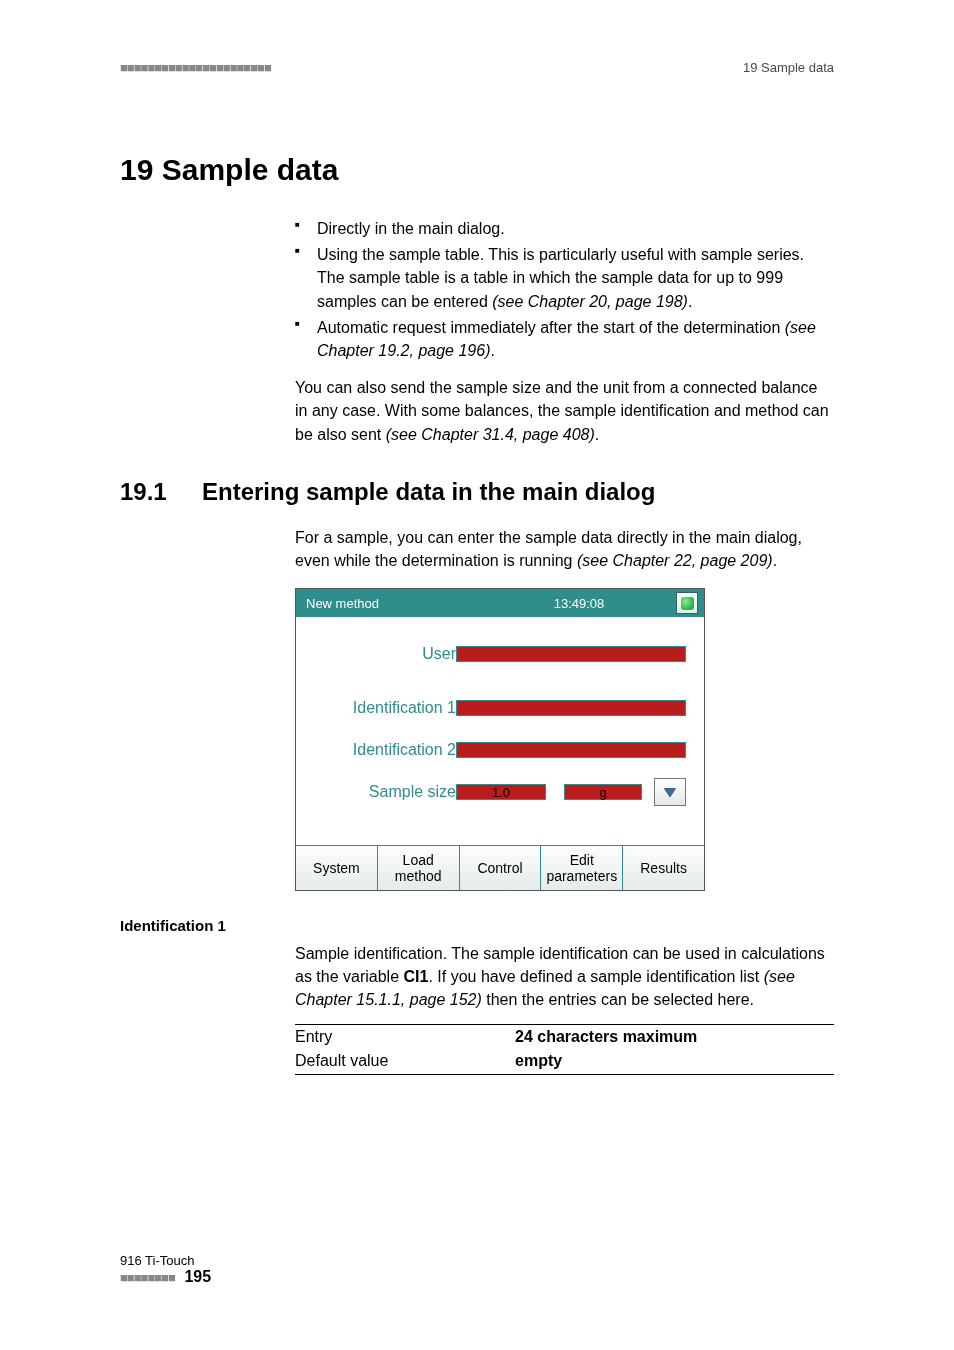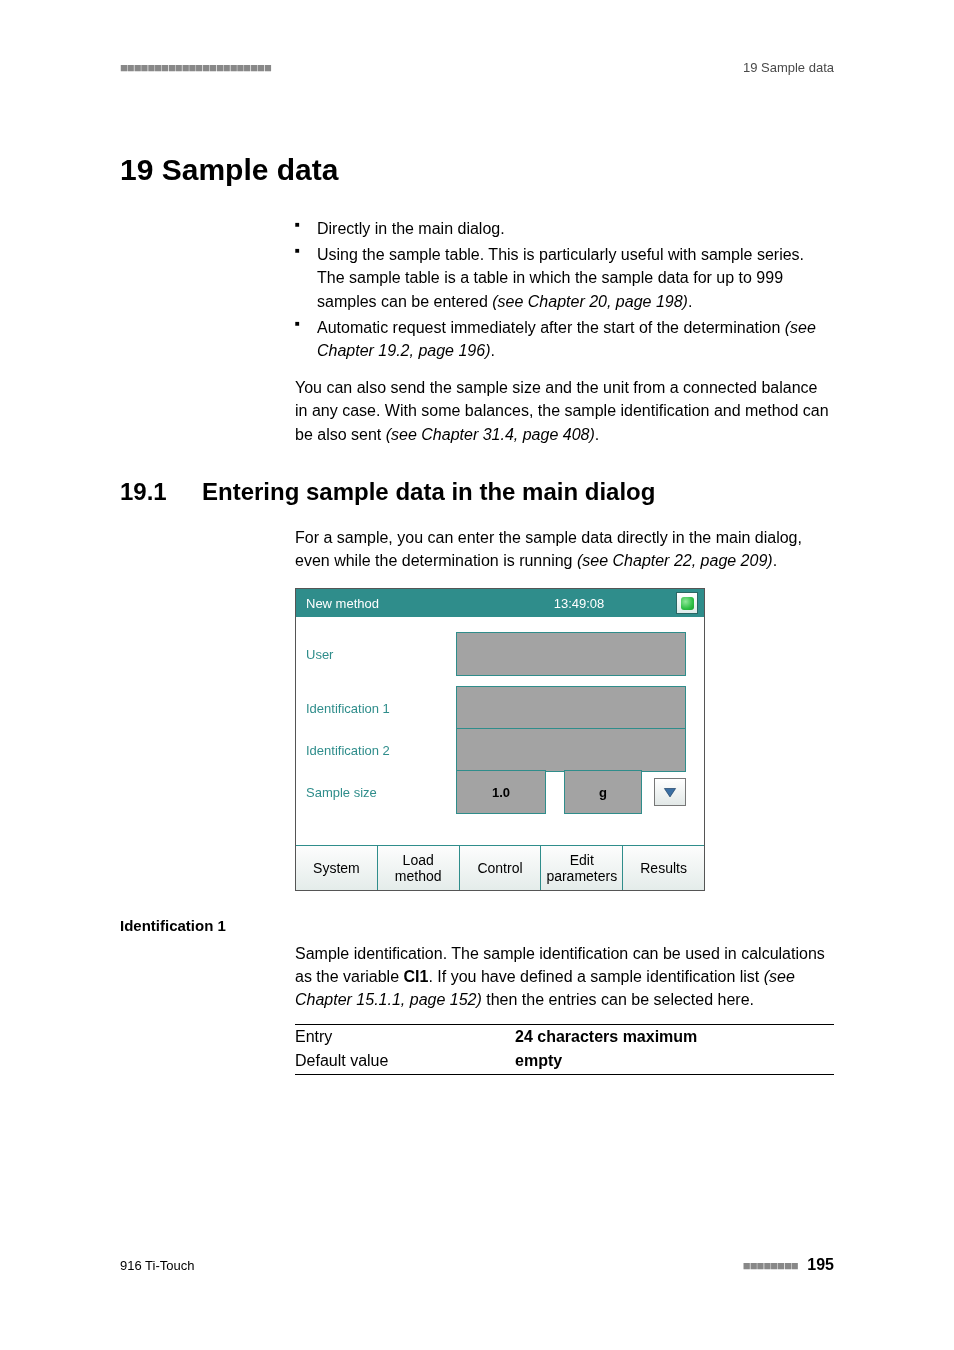--- a/index.html
+++ b/index.html
@@ -104,28 +104,28 @@
     padding: 22px 10px 26px 10px;
   }
   .drow {
     display:flex;
     align-items:center;
     margin-bottom: 12px;
     height: 30px;
   }
   .drow .lab {
     width: 150px;
+    text-align: right;
     color: #2f8d8b;
-    font-size: 13px;
+    font-size: 16px;
   }
   .dinput {
-    height: 44px;
+    height: 16px;
     border: 1px solid #2f8d8b;
-    background: #a3a3a3;
-    font-weight: bold;
+    background: #b91c1c;
   }
   .drow.user .dinput { width: 230px; }
   .drow.id .dinput { width: 230px; }
   .drow.size .dinput.val { width: 90px; text-align:center; font-size:13px; display:flex; align-items:center; justify-content:center; color:#000; }
   .drow.size .dinput.unit { width: 78px; margin-left: 18px; text-align:center; font-size:13px; display:flex; align-items:center; justify-content:center; color:#000;}
   .drow.size .dropdown-btn {
     width: 32px; height: 28px; margin-left: 12px;
     border: 1px solid #777;
     background: linear-gradient(#fff,#e2e8e7);
     display:flex; align-items:center; justify-content:center;
@@ -157,23 +157,24 @@
     margin-top: 12px;
     border-top: 1px solid #000;
     border-bottom: 1px solid #000;
   }
   .entry-row { display:flex; font-size:16px; line-height:1.55; }
   .entry-row .ek { width: 184px; }
   .entry-row .ev { font-weight: 700; margin-left: 36px; }
   
   .footer-row {
     position: absolute;
-    left: 120px; right: 120px; bottom: 76px;
-    display:flex; justify-content:space-between; align-items:center;
+    left: 120px; right: 120px; bottom: 64px;
+    display:flex; justify-content:space-between; 
     font-size:13px;
+    flex-direction:column;
   }
   .footer-dashes { color:#888; font-weight:bold; letter-spacing:-1px; margin-right:6px;}
   .footer-page { font-weight:800; font-size:16px; }
   .bold { font-weight:700; }
 </style>
 </head>
 <body>
 
 <div class="page">
 

